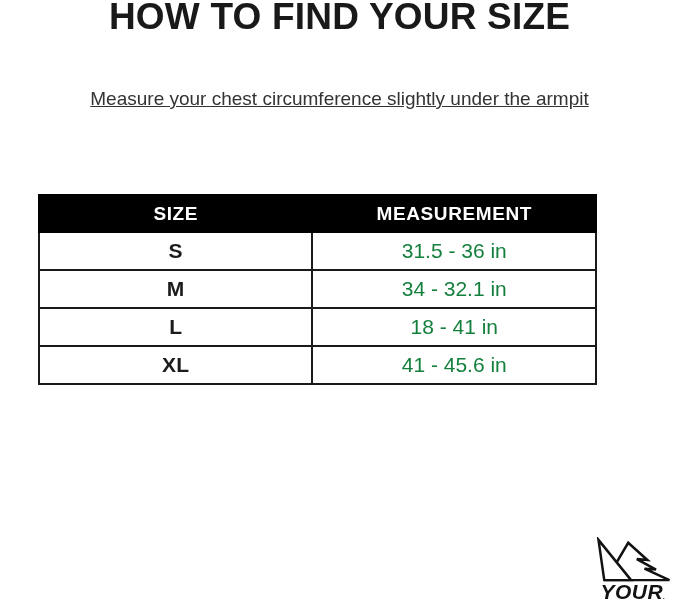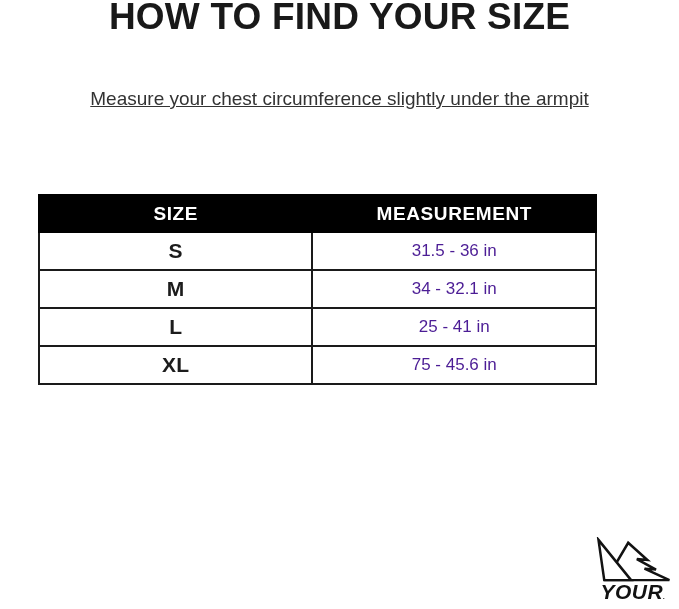--- a/index.html
+++ b/index.html
@@ -72,22 +72,22 @@
     background: #ffffff;
   }
   td.cell-size {
     font-weight: 700;
     font-size: 21px;
     color: #1c1c1c;
     letter-spacing: 0.3px;
   }
   td.cell-meas {
     font-weight: 400;
-    font-size: 17px;
-    color: #4c1d95;
+    font-size: 21px;
+    color: #15803d;
   }
   .logo {
     position: absolute;
     right: 2px;
     bottom: 4px;
     width: 88px;
     display: flex;
     flex-direction: column;
     align-items: center;
   }
@@ -136,25 +136,25 @@
       <tr>
         <td class="cell-size">S</td>
         <td class="cell-meas">31.5 - 36 in</td>
       </tr>
       <tr>
         <td class="cell-size">M</td>
         <td class="cell-meas">34 - 32.1 in</td>
       </tr>
       <tr>
         <td class="cell-size">L</td>
-        <td class="cell-meas">25 - 41 in</td>
+        <td class="cell-meas">18 - 41 in</td>
       </tr>
       <tr>
         <td class="cell-size">XL</td>
-        <td class="cell-meas">75 - 45.6 in</td>
+        <td class="cell-meas">41 - 45.6 in</td>
       </tr>
     </tbody>
   </table>
 </div>
 
 <div class="logo">
   <svg class="logo-peaks" viewBox="0 0 84 48" xmlns="http://www.w3.org/2000/svg" aria-hidden="true">
     <g fill="#ffffff" stroke="#121212" stroke-width="2.6" stroke-linejoin="miter">
       <path d="M37 6 L57 24 L46 23 L66 34 L54 33 L80 45 L14 45 Z"></path>
       <path d="M6 3 L40 45 L12 45 Z"></path>

